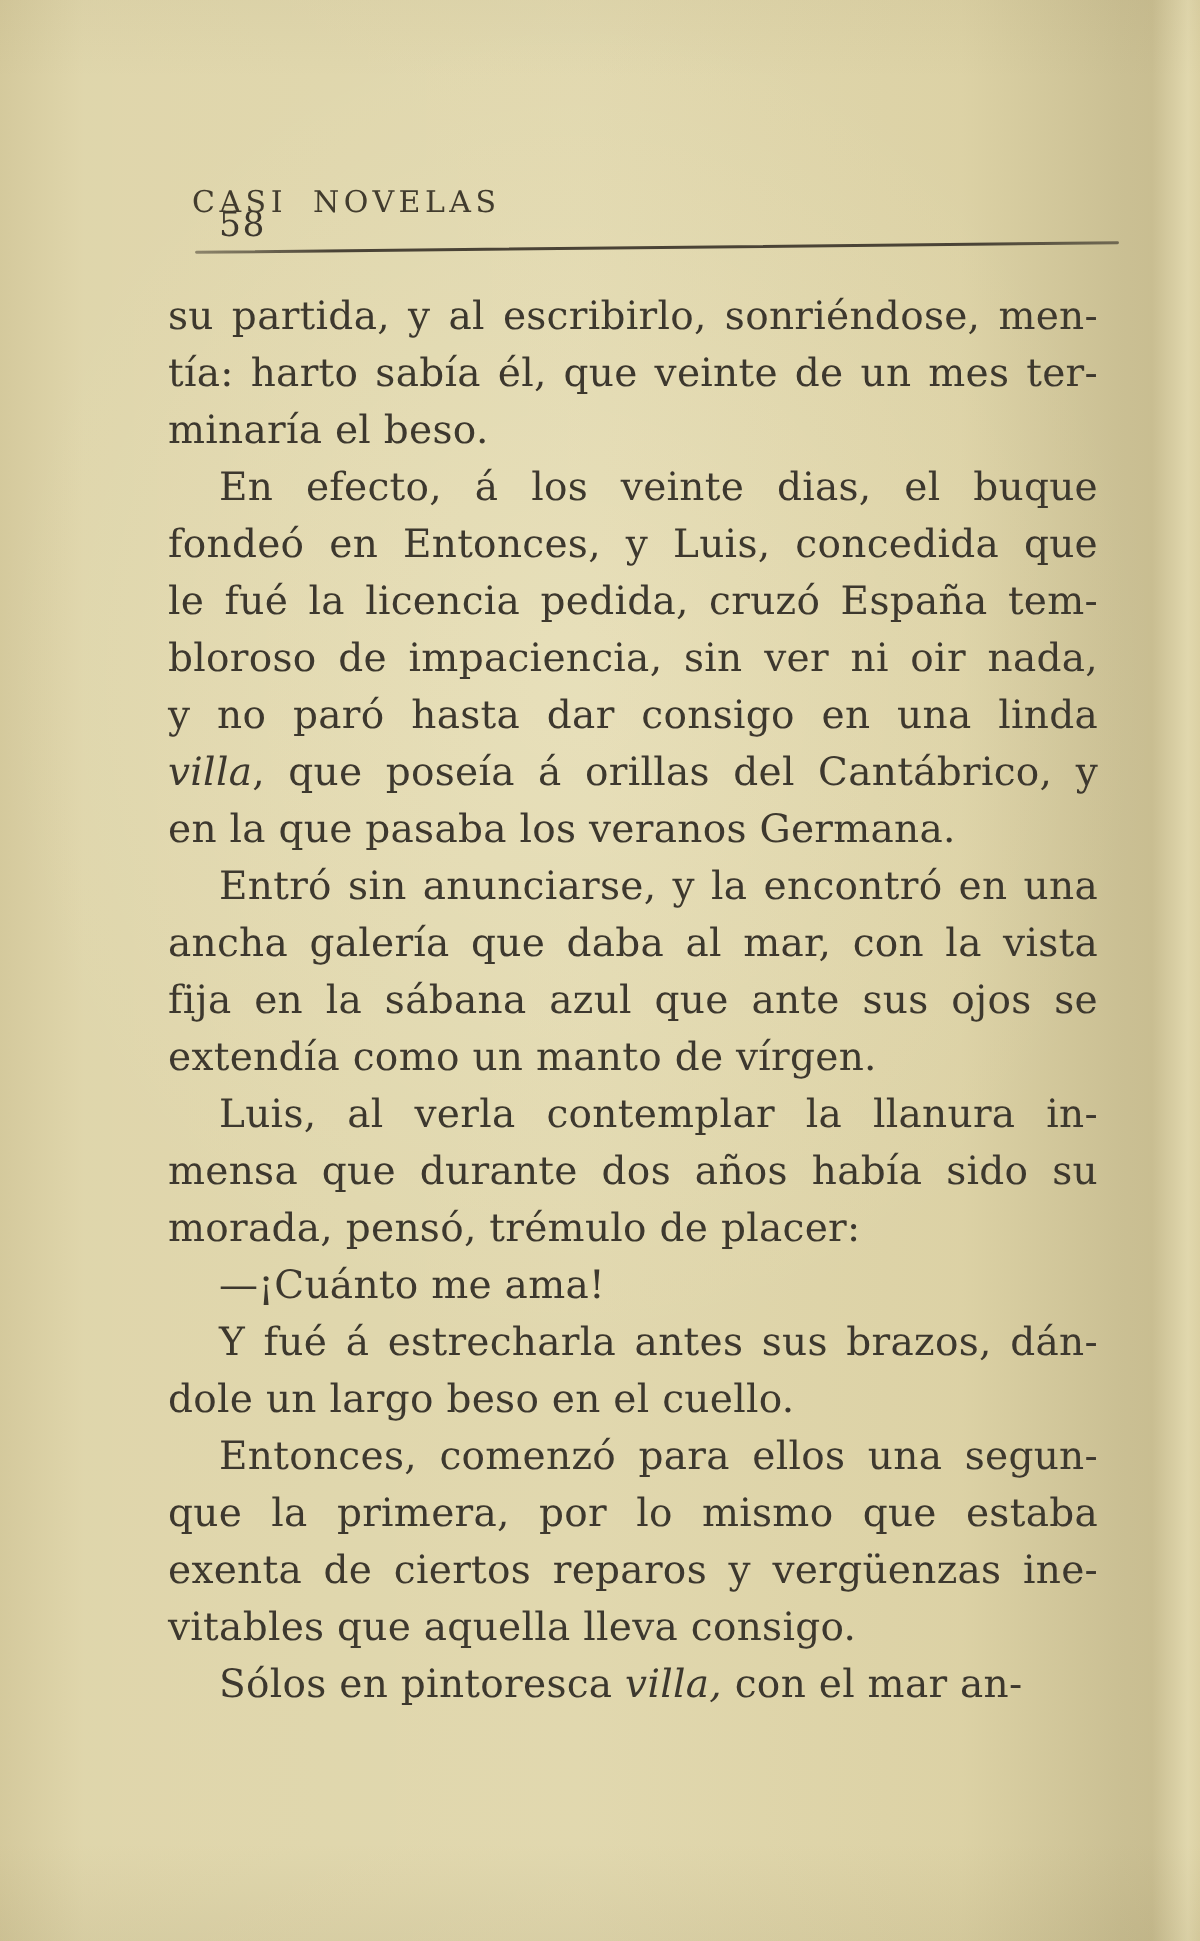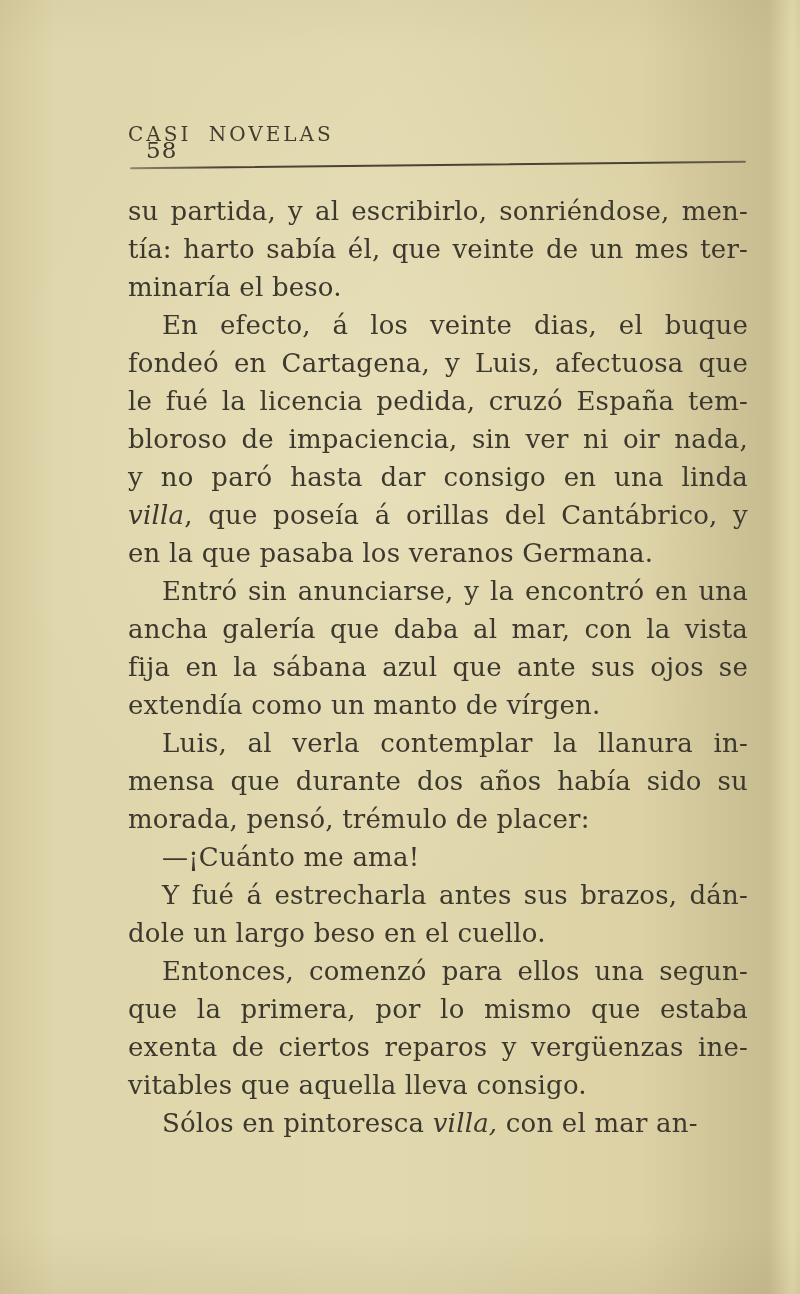--- a/index.html
+++ b/index.html
@@ -67,21 +67,21 @@
     left: 130px;
     width: 616px;
     height: 2px;
     background: linear-gradient(90deg, rgba(74,67,54,0.55), #4a4336 15%, #4a4336 85%, rgba(74,67,54,0.7));
     transform: rotate(-0.6deg);
     border-radius: 1px;
   }
   .text-block {
     position: absolute;
     top: 192px;
-    left: 128px;
+    left: 112px;
     width: 620px;
   }
   .line {
     height: 38px;
     line-height: 38px;
     font-size: 26px;
     text-align: justify;
     text-align-last: justify;
     letter-spacing: 0.2px;
   }
@@ -99,21 +99,21 @@
     <span class="running-title">CASI NOVELAS</span>
   </div>
 
   <div class="header-rule"></div>
 
   <div class="text-block">
     <div class="line">su partida, y al escribirlo, sonriéndose, men-</div>
     <div class="line">tía: harto sabía él, que veinte de un mes ter-</div>
     <div class="line last">minaría el beso.</div>
     <div class="line indent">En efecto, á los veinte dias, el buque</div>
-    <div class="line">fondeó en Cartagena, y Luis, afectuosa que</div>
+    <div class="line">fondeó en Entonces, y Luis, concedida que</div>
     <div class="line">le fué la licencia pedida, cruzó España tem-</div>
     <div class="line">bloroso de impaciencia, sin ver ni oir nada,</div>
     <div class="line">y no paró hasta dar consigo en una linda</div>
     <div class="line"><span class="it">villa</span><span>, que poseía á orillas del Cantábrico, y</span></div>
     <div class="line last">en la que pasaba los veranos Germana.</div>
     <div class="line indent">Entró sin anunciarse, y la encontró en una</div>
     <div class="line">ancha galería que daba al mar, con la vista</div>
     <div class="line">fija en la sábana azul que ante sus ojos se</div>
     <div class="line last">extendía como un manto de vírgen.</div>
     <div class="line indent">Luis, al verla contemplar la llanura in-</div>

